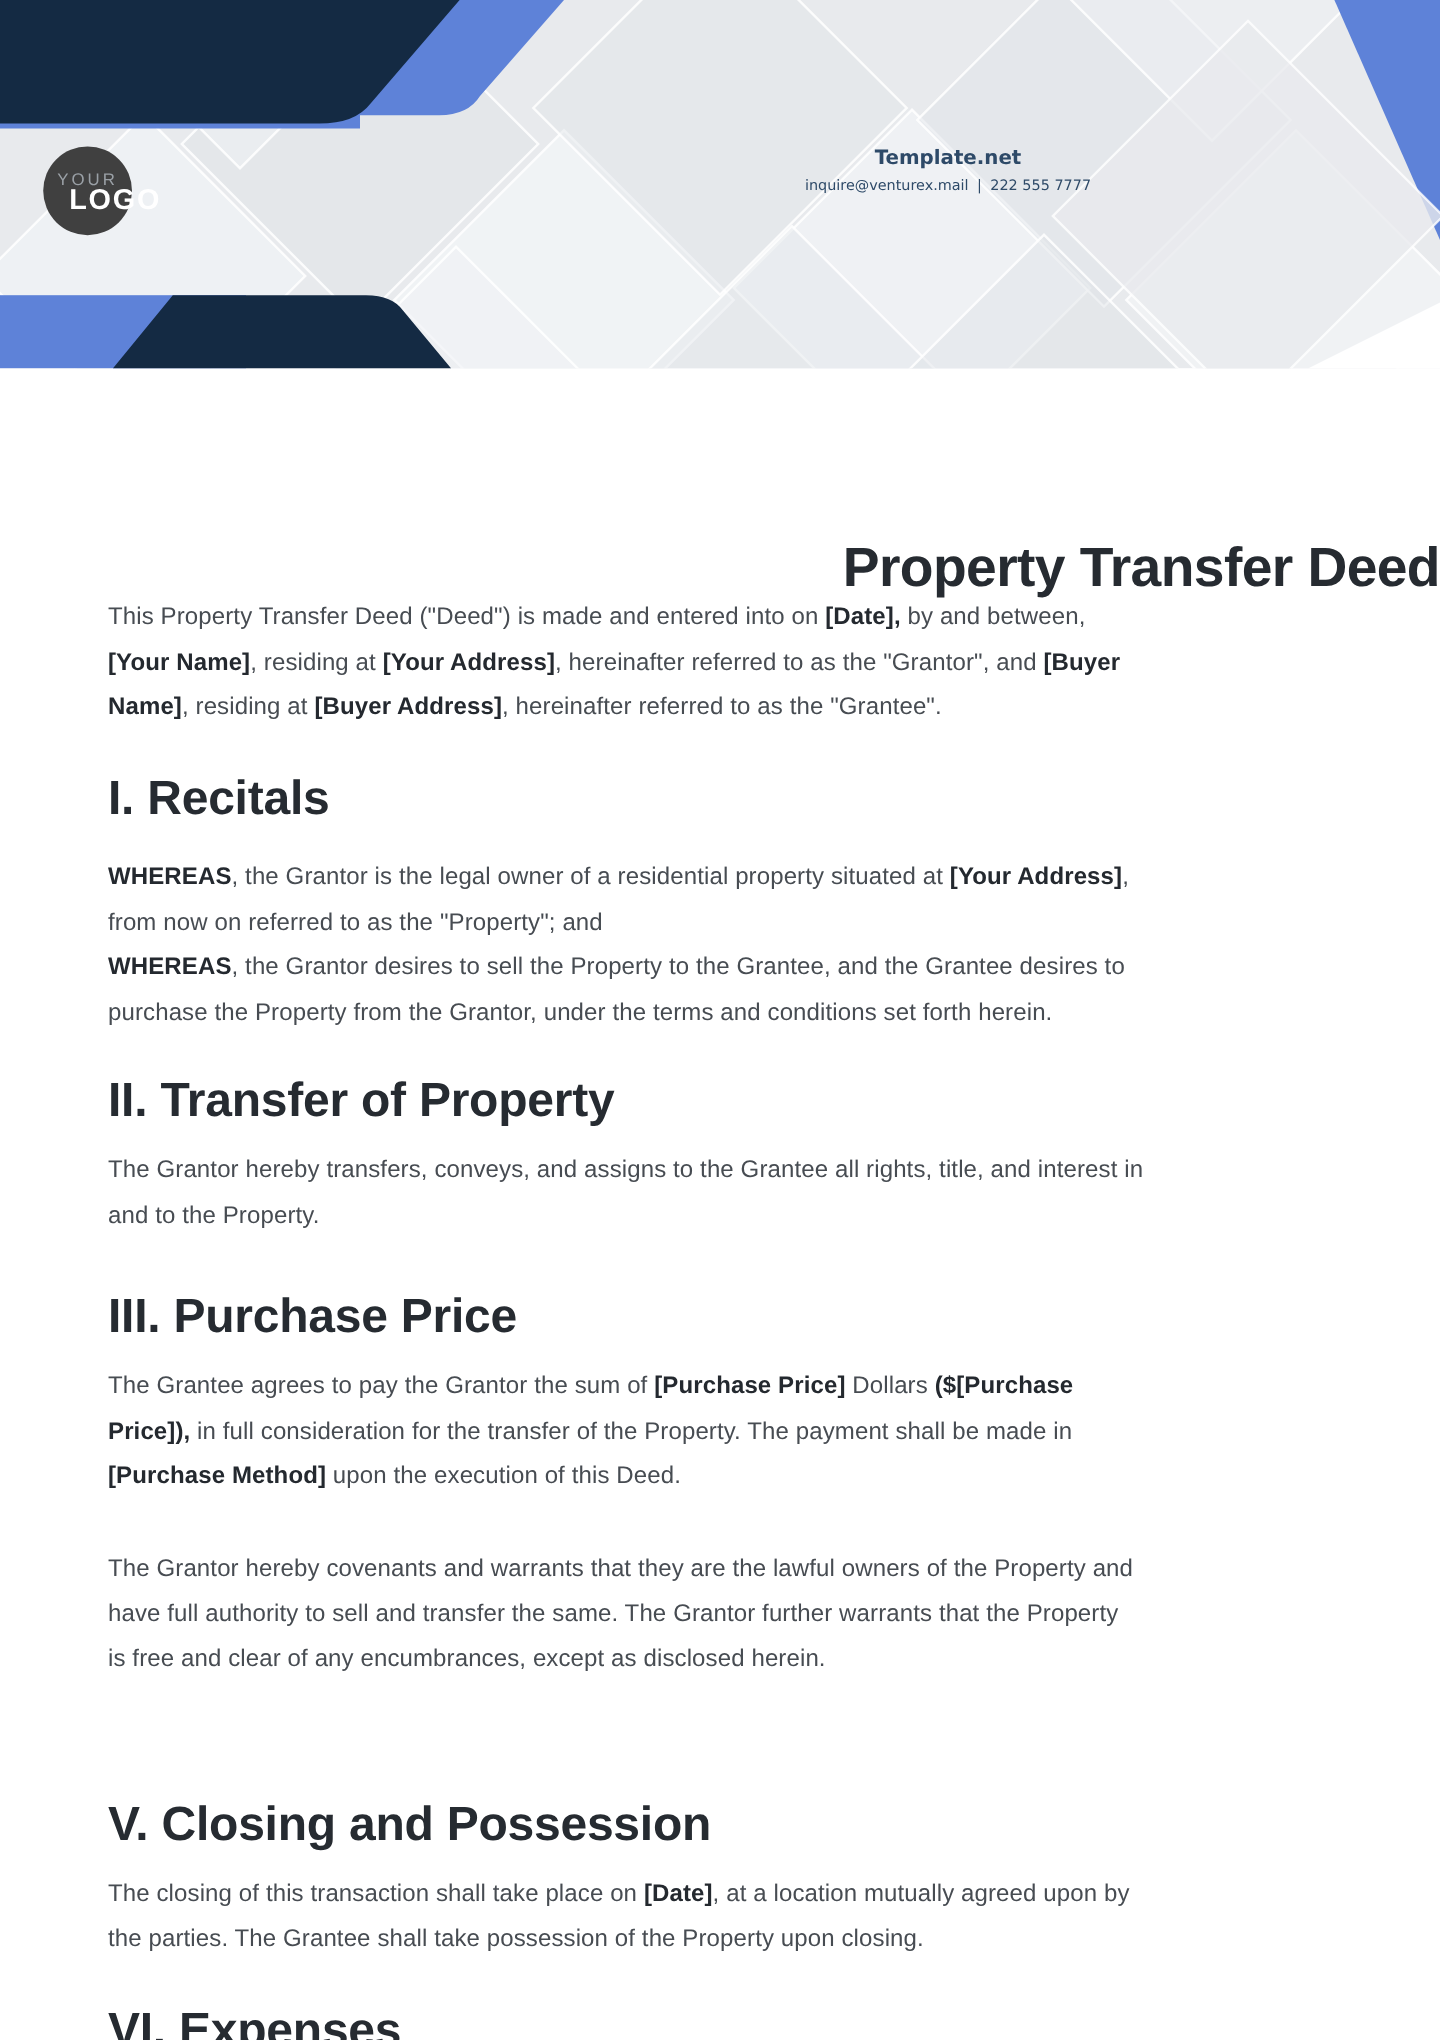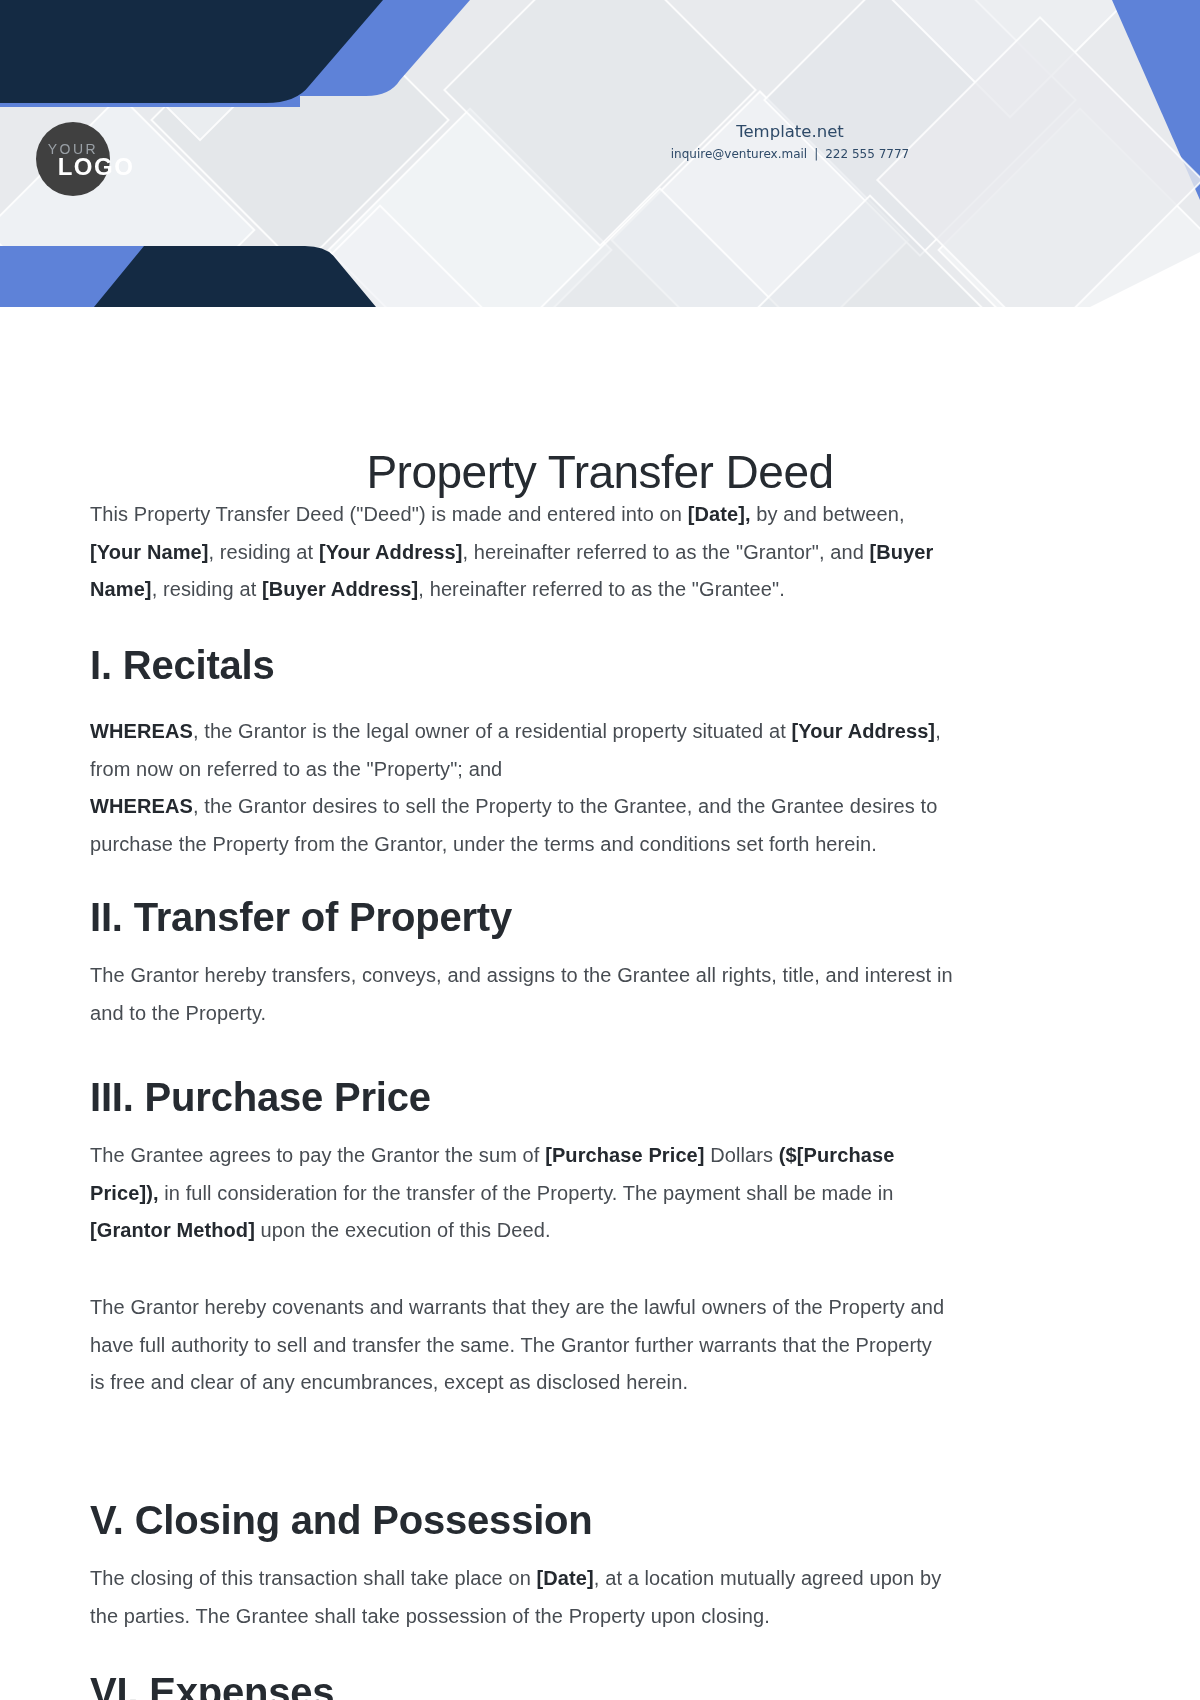--- a/index.html
+++ b/index.html
@@ -65,39 +65,39 @@
     position: absolute;
     left: 590px; top: 120px;
     width: 400px;
     text-align: center;
     color: var(--contact);
     font-family: "DejaVu Sans", sans-serif;
   }
   .contact-site {
     font-size: 16.5px;
     line-height: 23px;
-    font-weight: 400;
+    font-weight: 700;
   }
   .contact-line2 {
     font-size: 12px;
     line-height: 23px;
     font-weight: 500;
     white-space: nowrap;
   }
   .contact-sep { margin: 0 7px; }
 
   
   .doc-title {
     position: absolute;
     top: 446px; left: 0;
     width: 1200px;
-    text-align: center;
+    text-align: right;
     font-size: 46px;
     line-height: 52px;
-    font-weight: 400;
+    font-weight: 700;
     color: var(--heading);
     letter-spacing: -0.5px;
   }
   .intro, .sec-body {
     position: absolute;
     left: 90px;
     width: 1022px;
     font-size: 20px;
     line-height: 37.5px;
     color: var(--body-text);
@@ -194,21 +194,21 @@
   <div class="sec sec-2" style="top:898px">
     <h2 class="sec-heading">II. Transfer of Property</h2>
     <p class="sec-body"><span>The Grantor hereby transfers, conveys, and assigns to the Grantee all rights, title, and interest in
 and to the Property.</span></p>
   </div>
 
   <div class="sec sec-3" style="top:1078px">
     <h2 class="sec-heading">III. Purchase Price</h2>
     <p class="sec-body"><span>The Grantee agrees to pay the Grantor the sum of </span><b>[Purchase Price]</b><span> Dollars </span><b>($[Purchase
 Price]),</b><span> in full consideration for the transfer of the Property. The payment shall be made in
-</span><b>[Grantor Method]</b><span> upon the execution of this Deed.</span></p>
+</span><b>[Purchase Method]</b><span> upon the execution of this Deed.</span></p>
   </div>
 
   <div class="sec sec-4" style="top:1289px">
     <p class="sec-body"><span>The Grantor hereby covenants and warrants that they are the lawful owners of the Property and
 have full authority to sell and transfer the same. The Grantor further warrants that the Property
 is free and clear of any encumbrances, except as disclosed herein.</span></p>
   </div>
 
   <div class="sec sec-5" style="top:1501px">
     <h2 class="sec-heading">V. Closing and Possession</h2>

